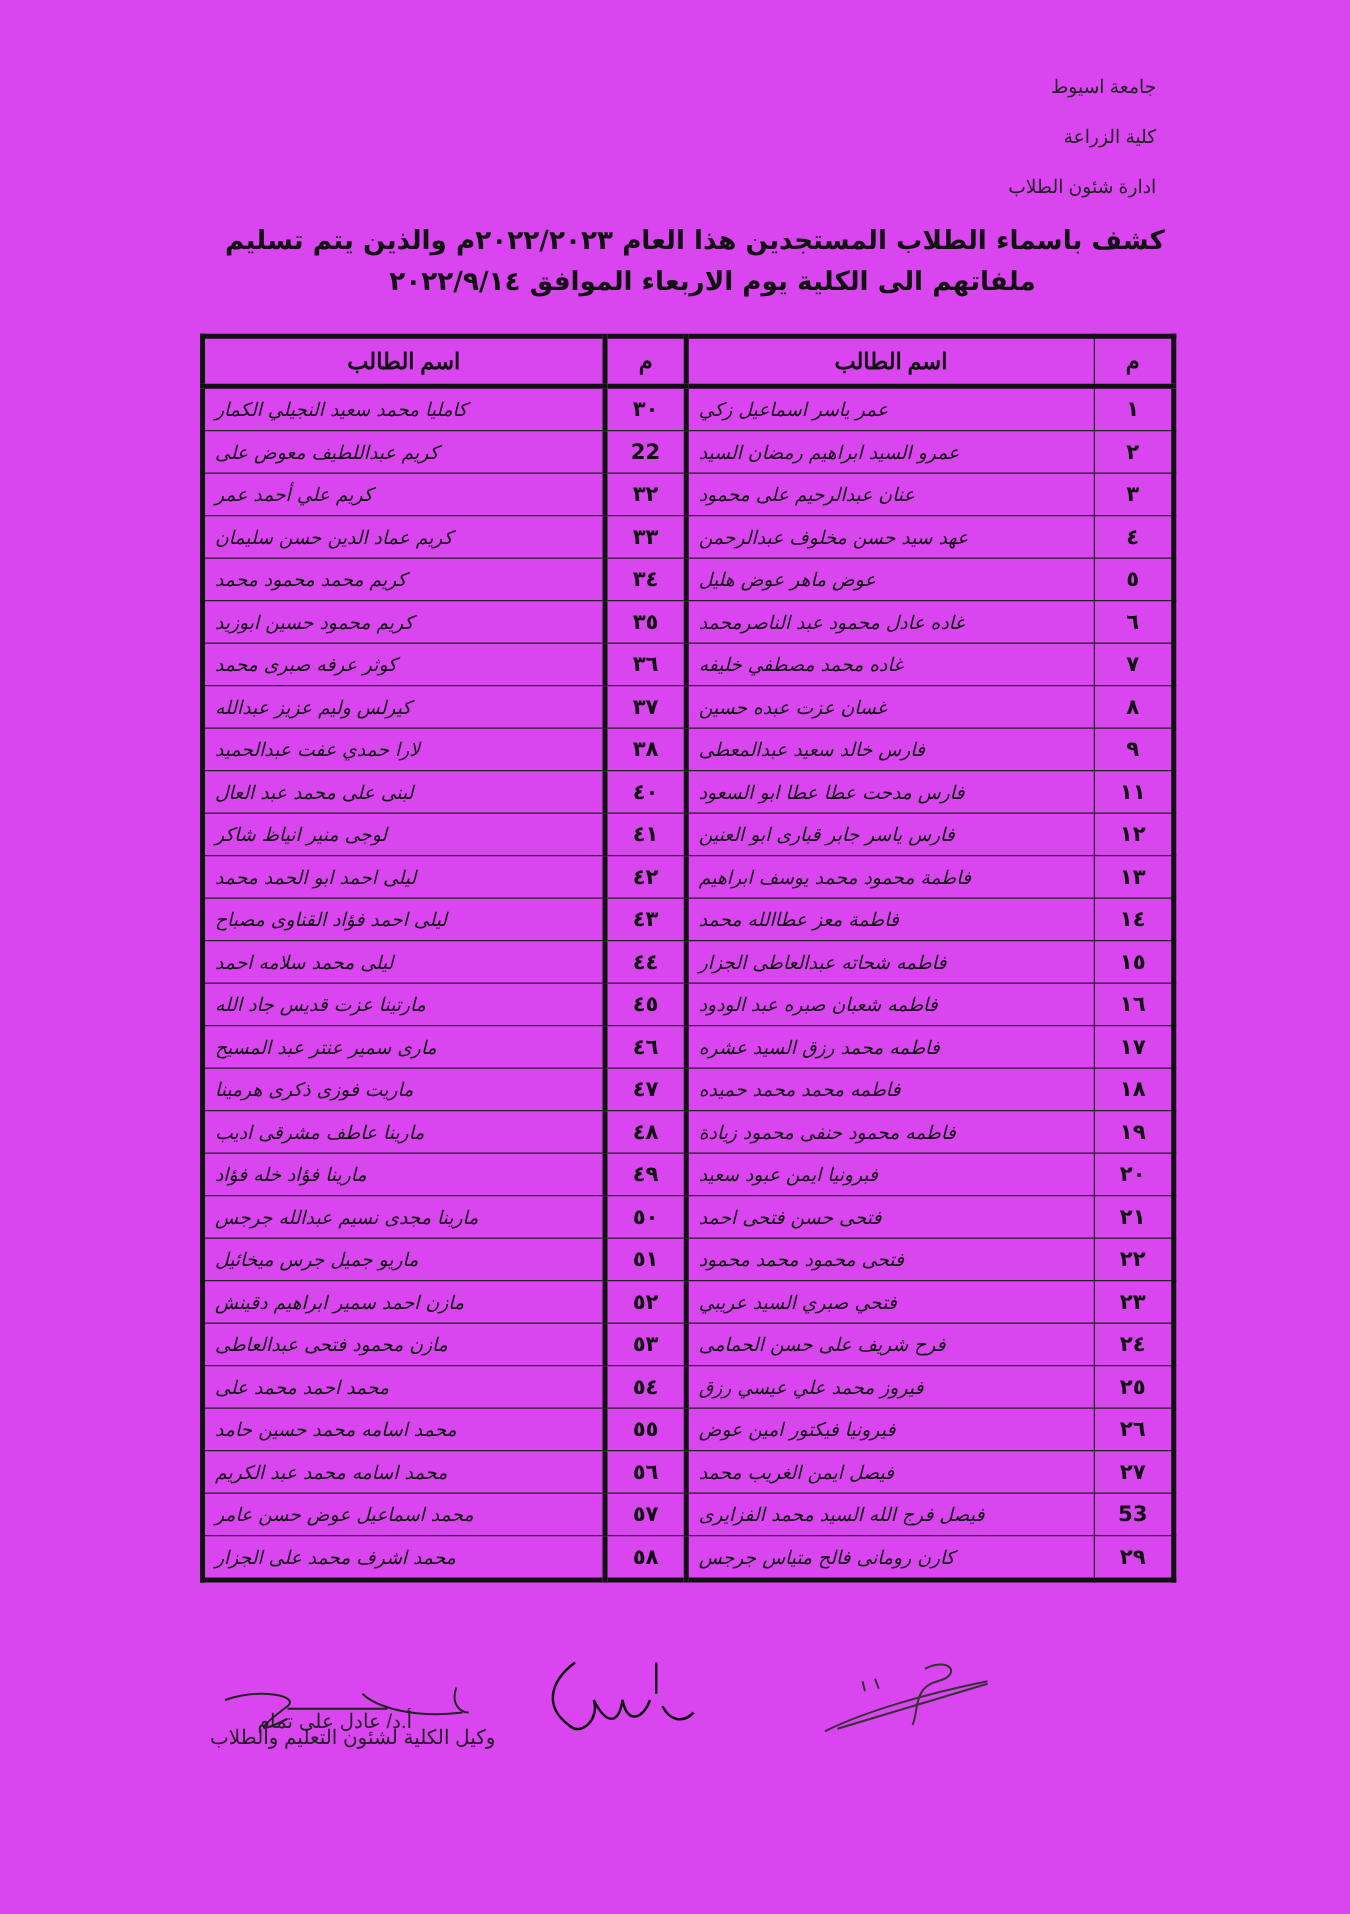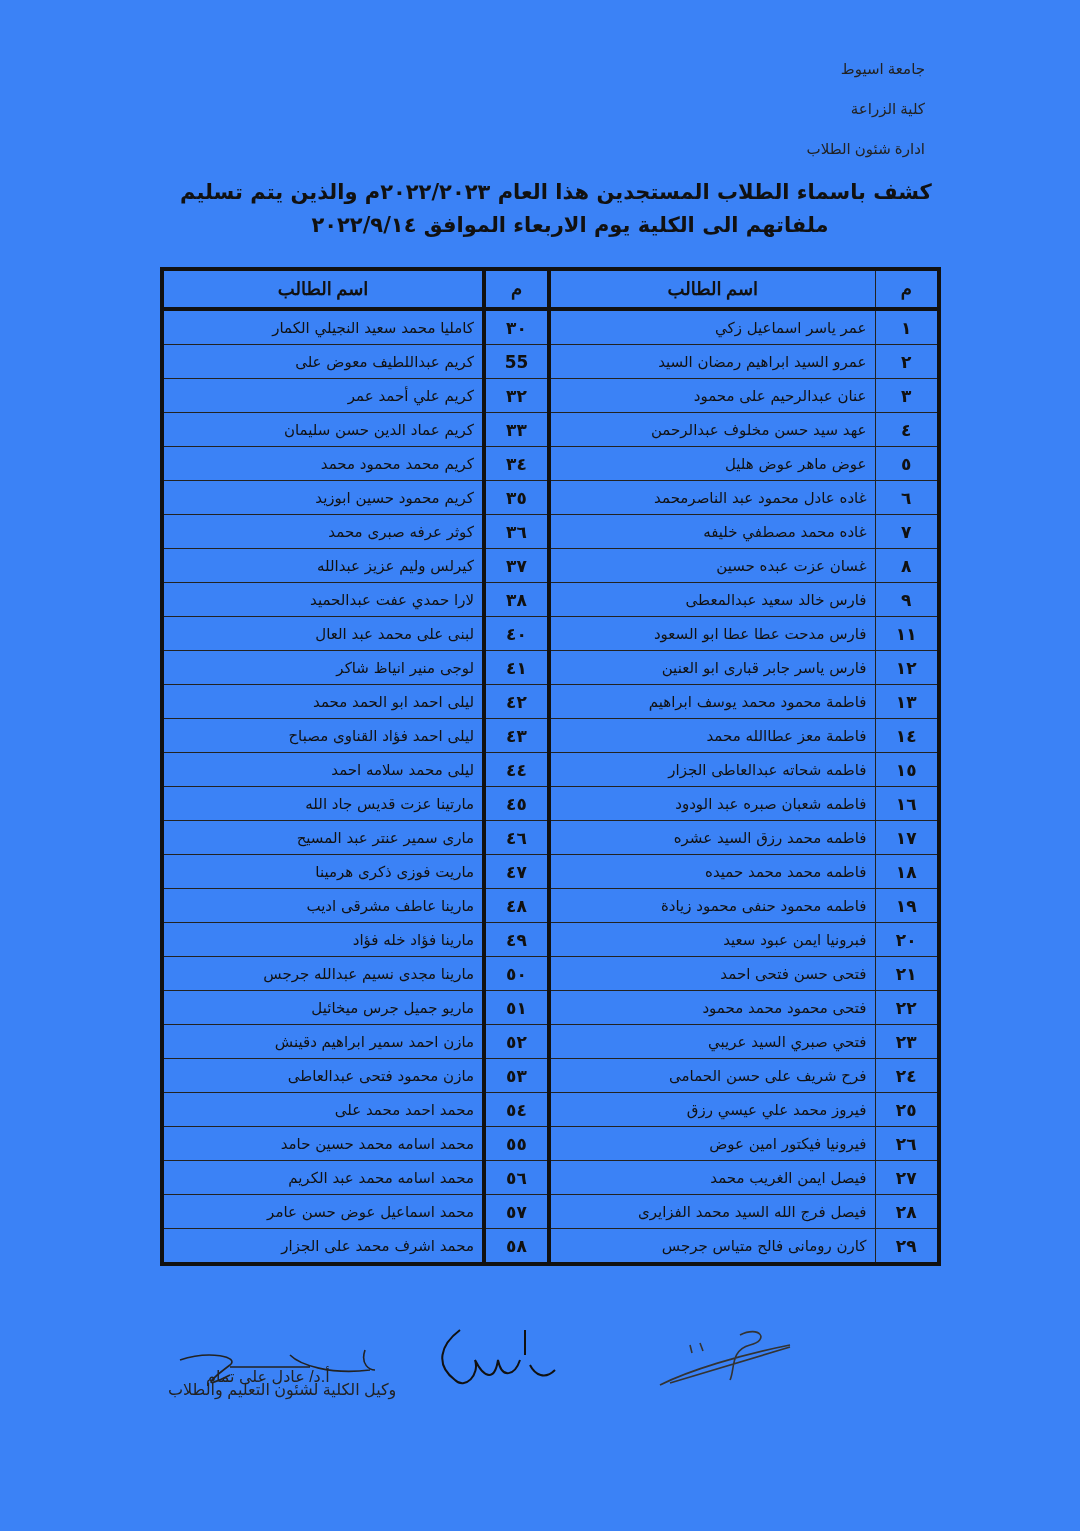--- a/index.html
+++ b/index.html
@@ -11,21 +11,21 @@
       width: 1080px;
       height: 1531px;
       position: relative;
       overflow: hidden;
       font-family: "DejaVu Sans", "Liberation Sans", sans-serif;
       color: #111111;
     }
     .page {
       position: absolute;
       inset: 0;
-      background: #3b82f6;
+      background: #d946ef;
     }
     .hdr-line {
       position: absolute;
       right: 155px;
       direction: rtl;
       font-family: "Liberation Sans", "DejaVu Sans", sans-serif;
       font-size: 15px;
       color: #222;
       white-space: nowrap;
     }
@@ -68,21 +68,22 @@
     table.roster th {
       height: 36px;
       font-size: 18px;
       font-weight: bold;
       text-align: center;
       border-bottom: 4px solid #111;
       font-family: Liberation Serif, serif;
     }
     table.roster td.name {
       direction: rtl;
-      text-align: right;
+      text-align: left;
+      font-style: italic;
     }
     table.roster td.num {
       direction: rtl;
       text-align: center;
       font-weight: bold;
       font-size: 17px;
     }
     table.roster col.c-name-l { width: 322px; }
     table.roster col.c-num-l { width: 65px; }
     table.roster col.c-name-r { width: 326px; }
@@ -132,21 +133,21 @@
     </thead>
     <tbody id="roster-body">
         <tr>
           <td class="name">كامليا محمد سعيد النجيلي الكمار</td>
           <td class="num sep-thick">٣٠</td>
           <td class="name sep-thick">عمر ياسر اسماعيل زكي</td>
           <td class="num">١</td>
         </tr>
         <tr>
           <td class="name">كريم عبداللطيف معوض على</td>
-          <td class="num sep-thick">55</td>
+          <td class="num sep-thick">22</td>
           <td class="name sep-thick">عمرو السيد ابراهيم رمضان السيد</td>
           <td class="num">٢</td>
         </tr>
         <tr>
           <td class="name">كريم علي أحمد عمر</td>
           <td class="num sep-thick">٣٢</td>
           <td class="name sep-thick">عنان عبدالرحيم على محمود</td>
           <td class="num">٣</td>
         </tr>
         <tr>
@@ -284,21 +285,21 @@
         <tr>
           <td class="name">محمد اسامه محمد عبد الكريم</td>
           <td class="num sep-thick">٥٦</td>
           <td class="name sep-thick">فيصل ايمن الغريب محمد</td>
           <td class="num">٢٧</td>
         </tr>
         <tr>
           <td class="name">محمد اسماعيل عوض حسن عامر</td>
           <td class="num sep-thick">٥٧</td>
           <td class="name sep-thick">فيصل فرج الله السيد محمد الفزايرى</td>
-          <td class="num">٢٨</td>
+          <td class="num">53</td>
         </tr>
         <tr>
           <td class="name">محمد اشرف محمد على الجزار</td>
           <td class="num sep-thick">٥٨</td>
           <td class="name sep-thick">كارن رومانى فالح متياس جرجس</td>
           <td class="num">٢٩</td>
         </tr>
       </tbody>
   </table>
 

